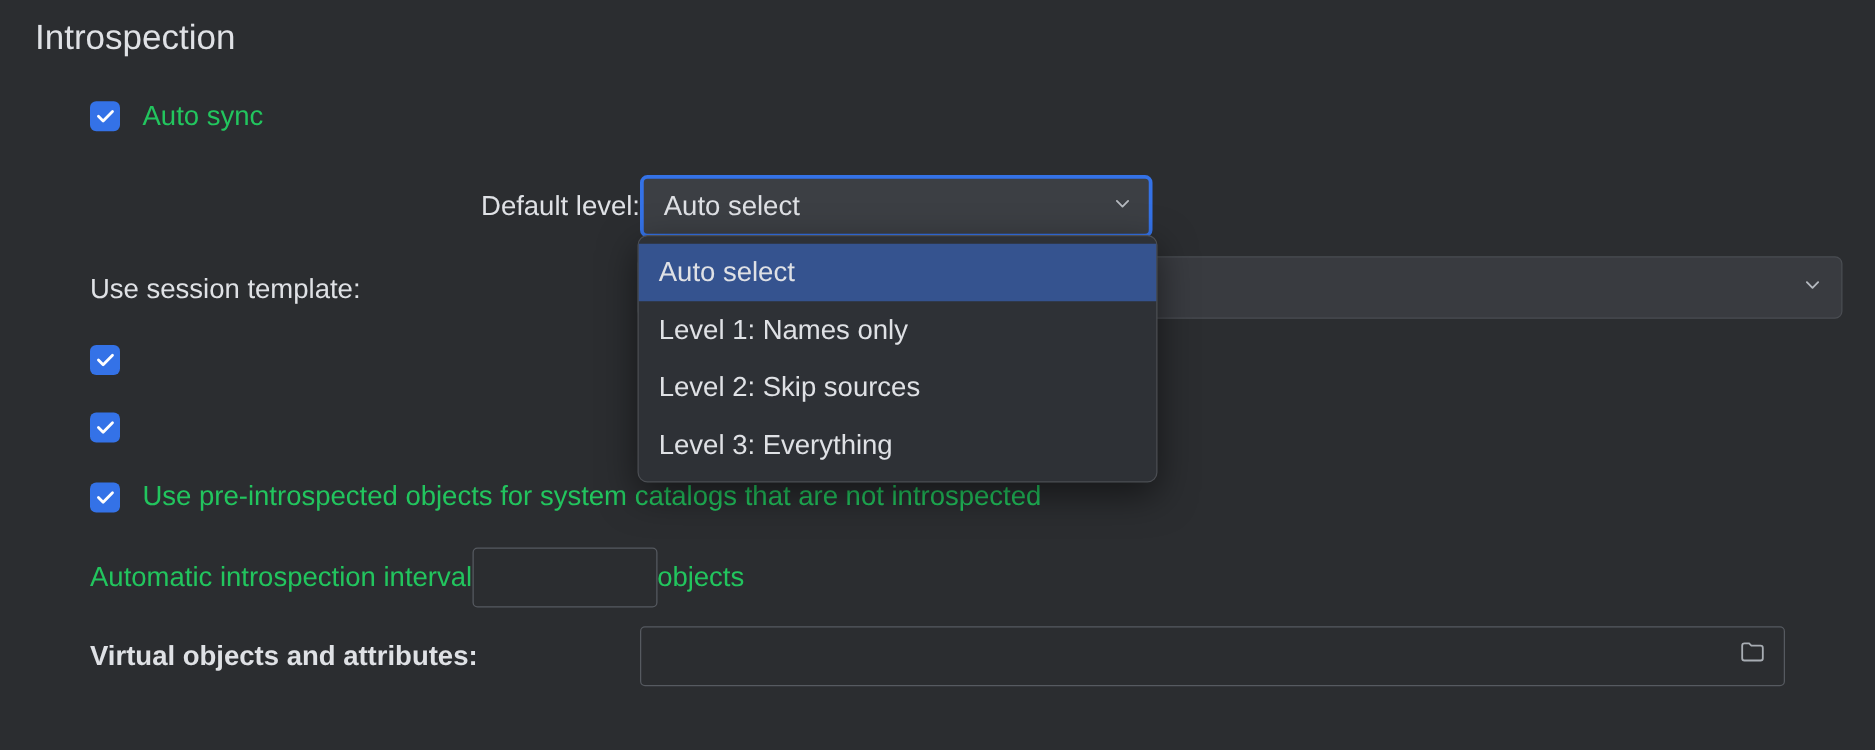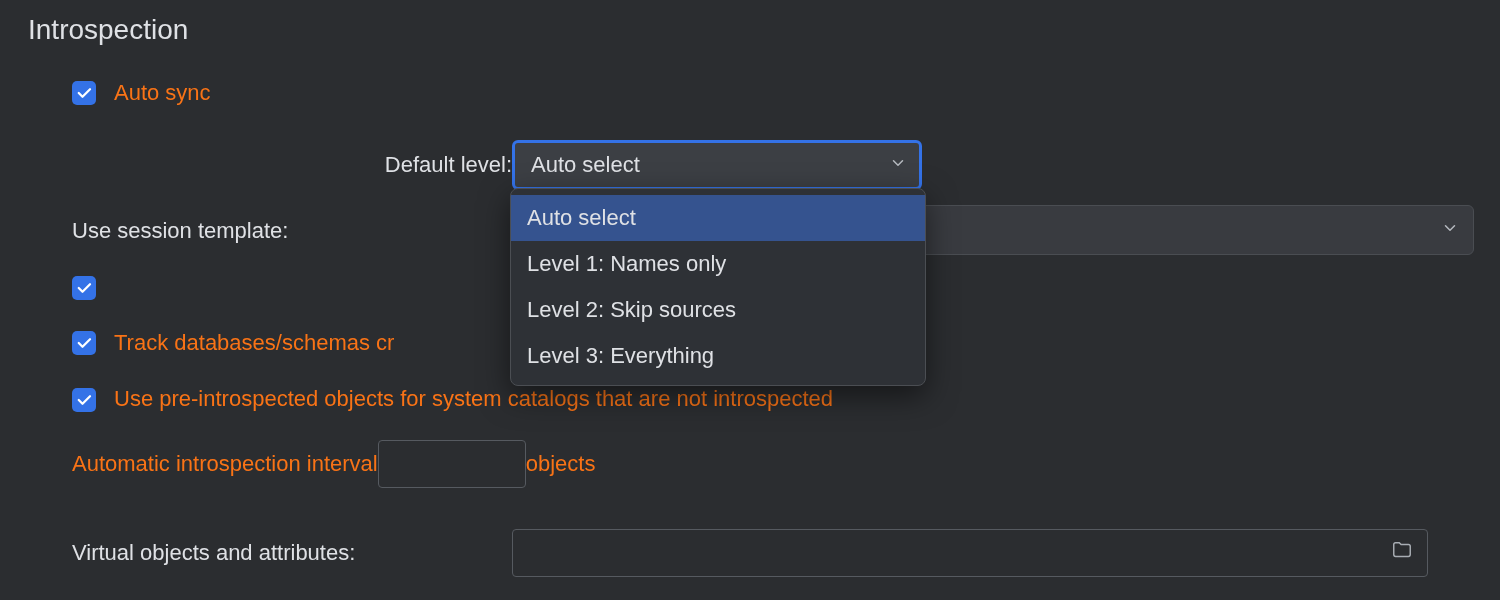--- a/index.html
+++ b/index.html
@@ -33,21 +33,21 @@
       border-radius: 5px;
       background: #3472e7;
       display: inline-flex;
       align-items: center;
       justify-content: center;
       margin-right: 18px;
       flex-shrink: 0;
     }
     .checkbox svg { width: 18px; height: 18px; }
     .label {
-      color: #f97316;
+      color: #22c55e;
     }
     .field-label {
       width: 440px;
       flex-shrink: 0;
     }
     .combo {
       position: relative;
       height: 50px;
       background: #393b40;
       border: 1px solid #4a4d52;
@@ -178,39 +178,38 @@
         </svg>
     </span>
   </div>
 
   <div class="row tight" style="margin-top:30px;">
     <span class="checkbox">
       <svg viewBox="0 0 24 24">
           <path d="M5 12l5 5L20 7" stroke="#fff" stroke-width="3" fill="none" stroke-linecap="round" stroke-linejoin="round"></path>
         </svg>
     </span>
-    <span class="label">Track databases/schemas cr</span>
   </div>
 
   <div class="row tight" style="margin-top:30px;align-items:flex-end;">
     <span class="checkbox">
       <svg viewBox="0 0 24 24">
           <path d="M5 12l5 5L20 7" stroke="#fff" stroke-width="3" fill="none" stroke-linecap="round" stroke-linejoin="round"></path>
         </svg>
     </span>
     <span class="label">Use pre-introspected objects for system catalogs that are not introspected</span>
   </div>
 
   <div class="minutes-row">
     <span class="label">Automatic introspection interval</span>
     <div class="minutes-input"></div>
     <span class="label">objects</span>
   </div>
 
-  <div class="row" style="margin-top:41px;">
+  <div class="row" style="margin-top:15px;font-weight:bold;">
     <span class="field-label" style="width:440px;">Virtual objects and attributes:</span>
     <div class="wide-input">
       <span class="folder-icon">
         <svg viewBox="0 0 24 24">
             <path d="M3 6a2 2 0 0 1 2-2h4l2 2h8a2 2 0 0 1 2 2v9a2 2 0 0 1-2 2H5a2 2 0 0 1-2-2V6z" fill="none" stroke="#a8adb3" stroke-width="1.6"></path>
           </svg>
       </span>
     </div>
   </div>
 </div>

